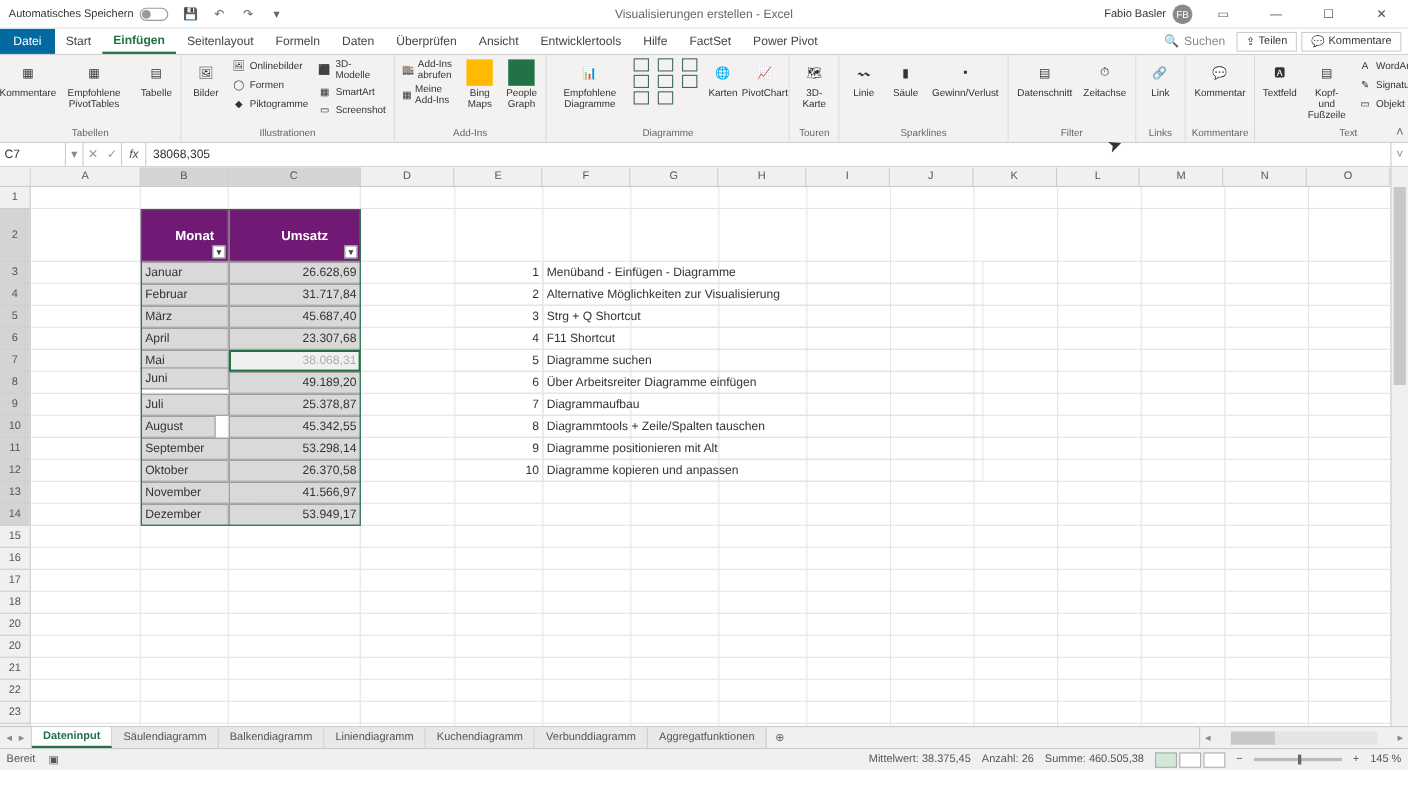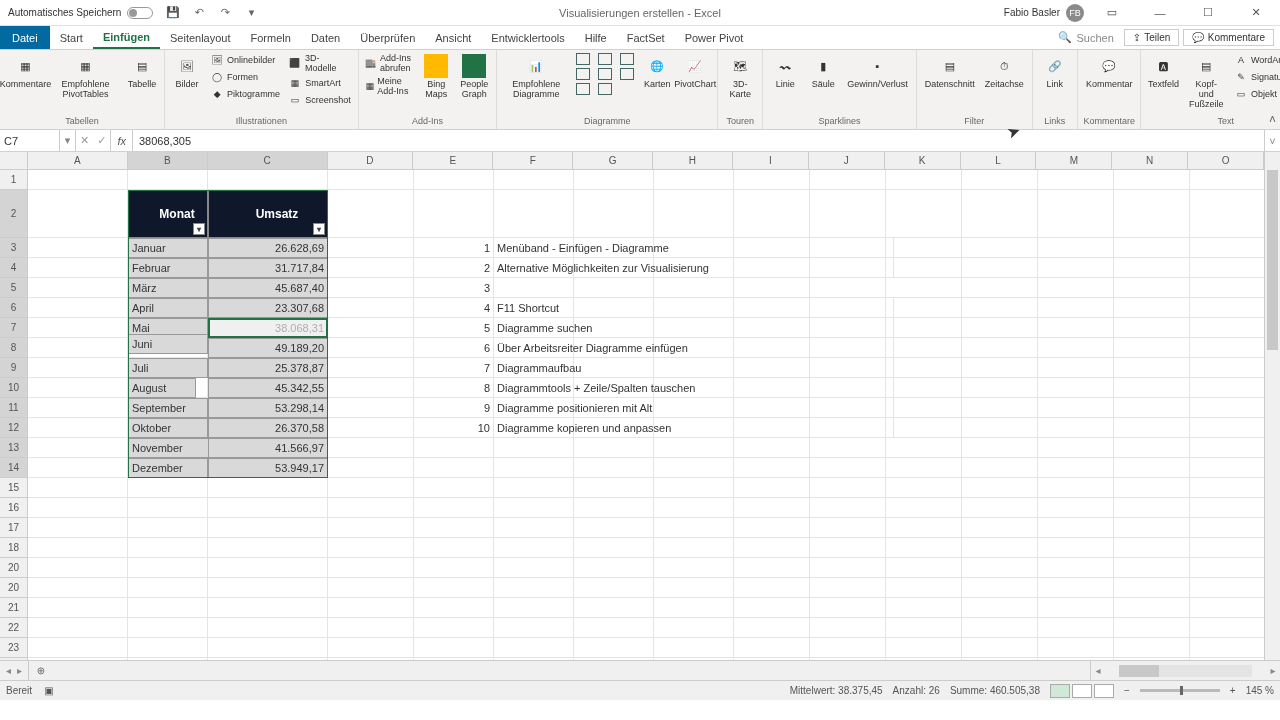--- a/index.html
+++ b/index.html
@@ -58,21 +58,21 @@
 .corner { position: absolute; top: 0; left: 0; width: 28px; height: 18px; background: #f0f0f0; border-right: 1px solid #ccc; border-bottom: 1px solid #ccc; }
 .colheads { position: absolute; top: 0; left: 28px; right: 16px; height: 18px; display: flex; background: #f0f0f0; border-bottom: 1px solid #ccc; }
 .ch { border-right: 1px solid #ccc; text-align: center; font-size: 10px; color: #555; line-height: 18px; }
 .ch.sel { background: #d4d4d4; }
 .rowheads { position: absolute; top: 18px; left: 0; width: 28px; bottom: 0; background: #f0f0f0; border-right: 1px solid #ccc; }
 .rh { border-bottom: 1px solid #ccc; text-align: center; font-size: 10px; color: #555; display:flex; align-items:center; justify-content:center; }
 .rh.sel { background: #d4d4d4; }
 .cells { position: absolute; top: 18px; left: 28px; right: 16px; bottom: 0; }
 .cell { position: absolute; border-right: 1px solid #e4e4e4; border-bottom: 1px solid #e4e4e4; font-size: 11px; padding: 0 3px; display: flex; align-items: center; }
 .cell.r { justify-content: flex-end; }
-.th-month, .th-umsatz { background: #0f172a; color: #fff; font-weight: 600; justify-content: center; border: 1px solid #888; font-size: 12px; padding-left: 21px; }
+.th-month, .th-umsatz { background: #701a75; color: #fff; font-weight: 600; justify-content: center; border: 1px solid #888; font-size: 12px; padding-left: 21px; }
 .data-b { background: #d9d9d9; border: 1px solid #999; }
 .data-c { background: #d9d9d9; border: 1px solid #999; justify-content: flex-end; }
 .filter-dd { position: absolute; width: 12px; height: 12px; background: #fff; border: 1px solid #888; font-size: 8px; display:flex; align-items:center; justify-content:center; color:#444; }
 .active-cell { position: absolute; border: 2px solid #217346; background: rgba(255,255,255,0.6); pointer-events:none; }
 .sel-range { position: absolute; border: 1.5px solid #217346; pointer-events:none; }
 .vscroll { position: absolute; top: 0; right: 0; width: 16px; bottom: 0; background: #f0f0f0; border-left: 1px solid #ccc; }
 .vscroll-thumb { position: absolute; left: 2px; right: 2px; top: 18px; height: 180px; background: #c8c8c8; }
 
 
 .sheetbar { height: 20px; background: #f0f0f0; display: flex; align-items: stretch; border-top: 1px solid #ccc; font-size: 10px; }
@@ -813,20 +813,21 @@
       <div class="cell data-c" style="left: 180px; top: 248px; width: 120px; height: 20px;">26.370,58</div>
       <div class="cell data-b" style="left: 100px; top: 268px; width: 101px; height: 20px;">November</div>
       <div class="cell data-c" style="left: 180px; top: 268px; width: 120px; height: 20px;">41.566,97</div>
       <div class="cell data-b" style="left: 100px; top: 288px; width: 80px; height: 20px;">Dezember</div>
       <div class="cell data-c" style="left: 180px; top: 288px; width: 120px; height: 20px;">53.949,17</div>
       <div class="cell r" style="left: 386px; top: 68px; width: 80px; height: 20px;">1</div>
       <div class="cell " style="left: 466px; top: 68px; width: 400px; height: 20px; overflow: visible; white-space: nowrap;">Menüband - Einfügen - Diagramme</div>
       <div class="cell r" style="left: 386px; top: 88px; width: 80px; height: 20px;">2</div>
       <div class="cell " style="left: 466px; top: 88px; width: 400px; height: 20px; overflow: visible; white-space: nowrap;">Alternative Möglichkeiten zur Visualisierung</div>
       <div class="cell r" style="left: 386px; top: 108px; width: 80px; height: 20px;">3</div>
+      <div class="cell " style="left: 466px; top: 108px; width: 400px; height: 20px; overflow: visible; white-space: nowrap;">Strg + Q Shortcut</div>
       <div class="cell r" style="left: 386px; top: 128px; width: 80px; height: 20px;">4</div>
       <div class="cell " style="left: 466px; top: 128px; width: 400px; height: 20px; overflow: visible; white-space: nowrap;">F11 Shortcut</div>
       <div class="cell r" style="left: 386px; top: 148px; width: 80px; height: 20px;">5</div>
       <div class="cell " style="left: 466px; top: 148px; width: 400px; height: 20px; overflow: visible; white-space: nowrap;">Diagramme suchen</div>
       <div class="cell r" style="left: 386px; top: 168px; width: 80px; height: 20px;">6</div>
       <div class="cell " style="left: 466px; top: 168px; width: 400px; height: 20px; overflow: visible; white-space: nowrap;">Über Arbeitsreiter Diagramme einfügen</div>
       <div class="cell r" style="left: 386px; top: 188px; width: 80px; height: 20px;">7</div>
       <div class="cell " style="left: 466px; top: 188px; width: 400px; height: 20px; overflow: visible; white-space: nowrap;">Diagrammaufbau</div>
       <div class="cell r" style="left: 386px; top: 208px; width: 80px; height: 20px;">8</div>
       <div class="cell " style="left: 466px; top: 208px; width: 400px; height: 20px; overflow: visible; white-space: nowrap;">Diagrammtools + Zeile/Spalten tauschen</div>
@@ -840,20 +841,29 @@
   <div class="vscroll">
       <div class="vscroll-thumb"></div>
     </div>
 </div>
 
 <div class="sheetbar">
   <div class="sheet-nav">
       <span>◂</span>
       <span>▸</span>
     </div>
+  <div id="sheets-host" style="display:flex">
+      <div class="sheet-tab active">Dateninput</div>
+      <div class="sheet-tab inactive">Säulendiagramm</div>
+      <div class="sheet-tab inactive">Balkendiagramm</div>
+      <div class="sheet-tab inactive">Liniendiagramm</div>
+      <div class="sheet-tab inactive">Kuchendiagramm</div>
+      <div class="sheet-tab inactive">Verbunddiagramm</div>
+      <div class="sheet-tab inactive">Aggregatfunktionen</div>
+    </div>
   <div class="sheet-add">⊕</div>
   <div class="hscroll">
     <span class="hscroll-btn">◂</span>
     <div class="hscroll-track">
         <div class="hscroll-thumb"></div>
       </div>
     <span class="hscroll-btn">▸</span>
   </div>
 </div>
 

